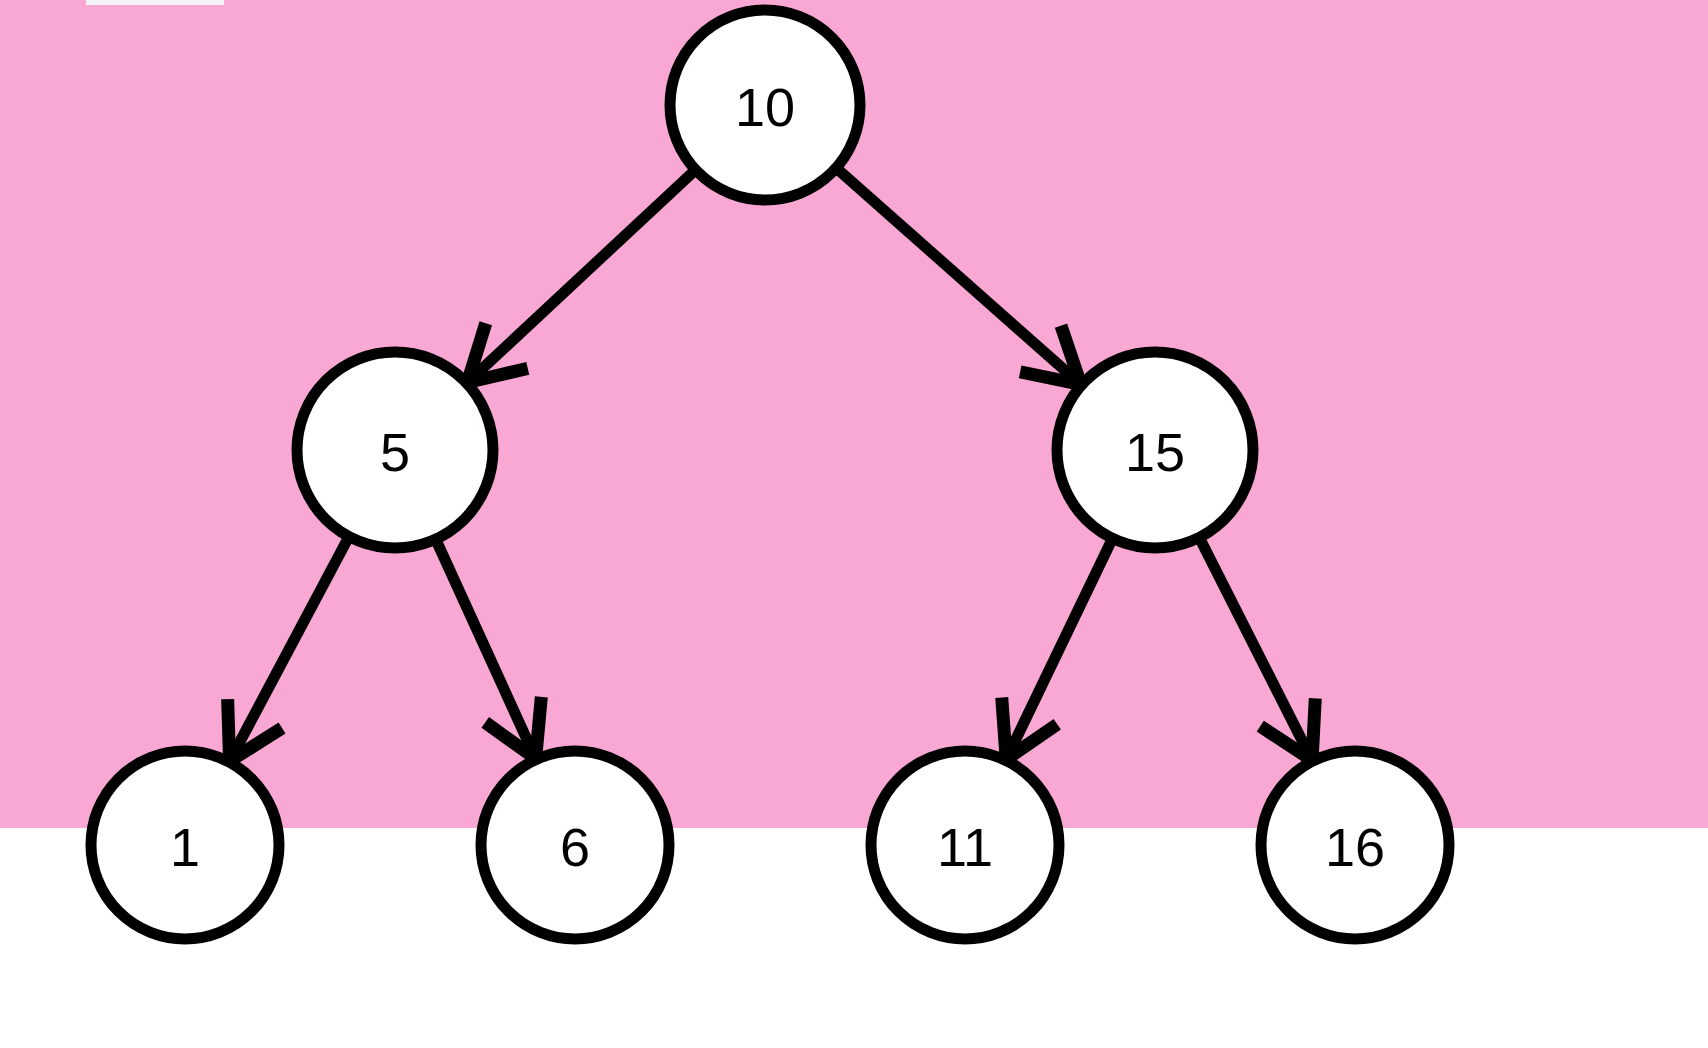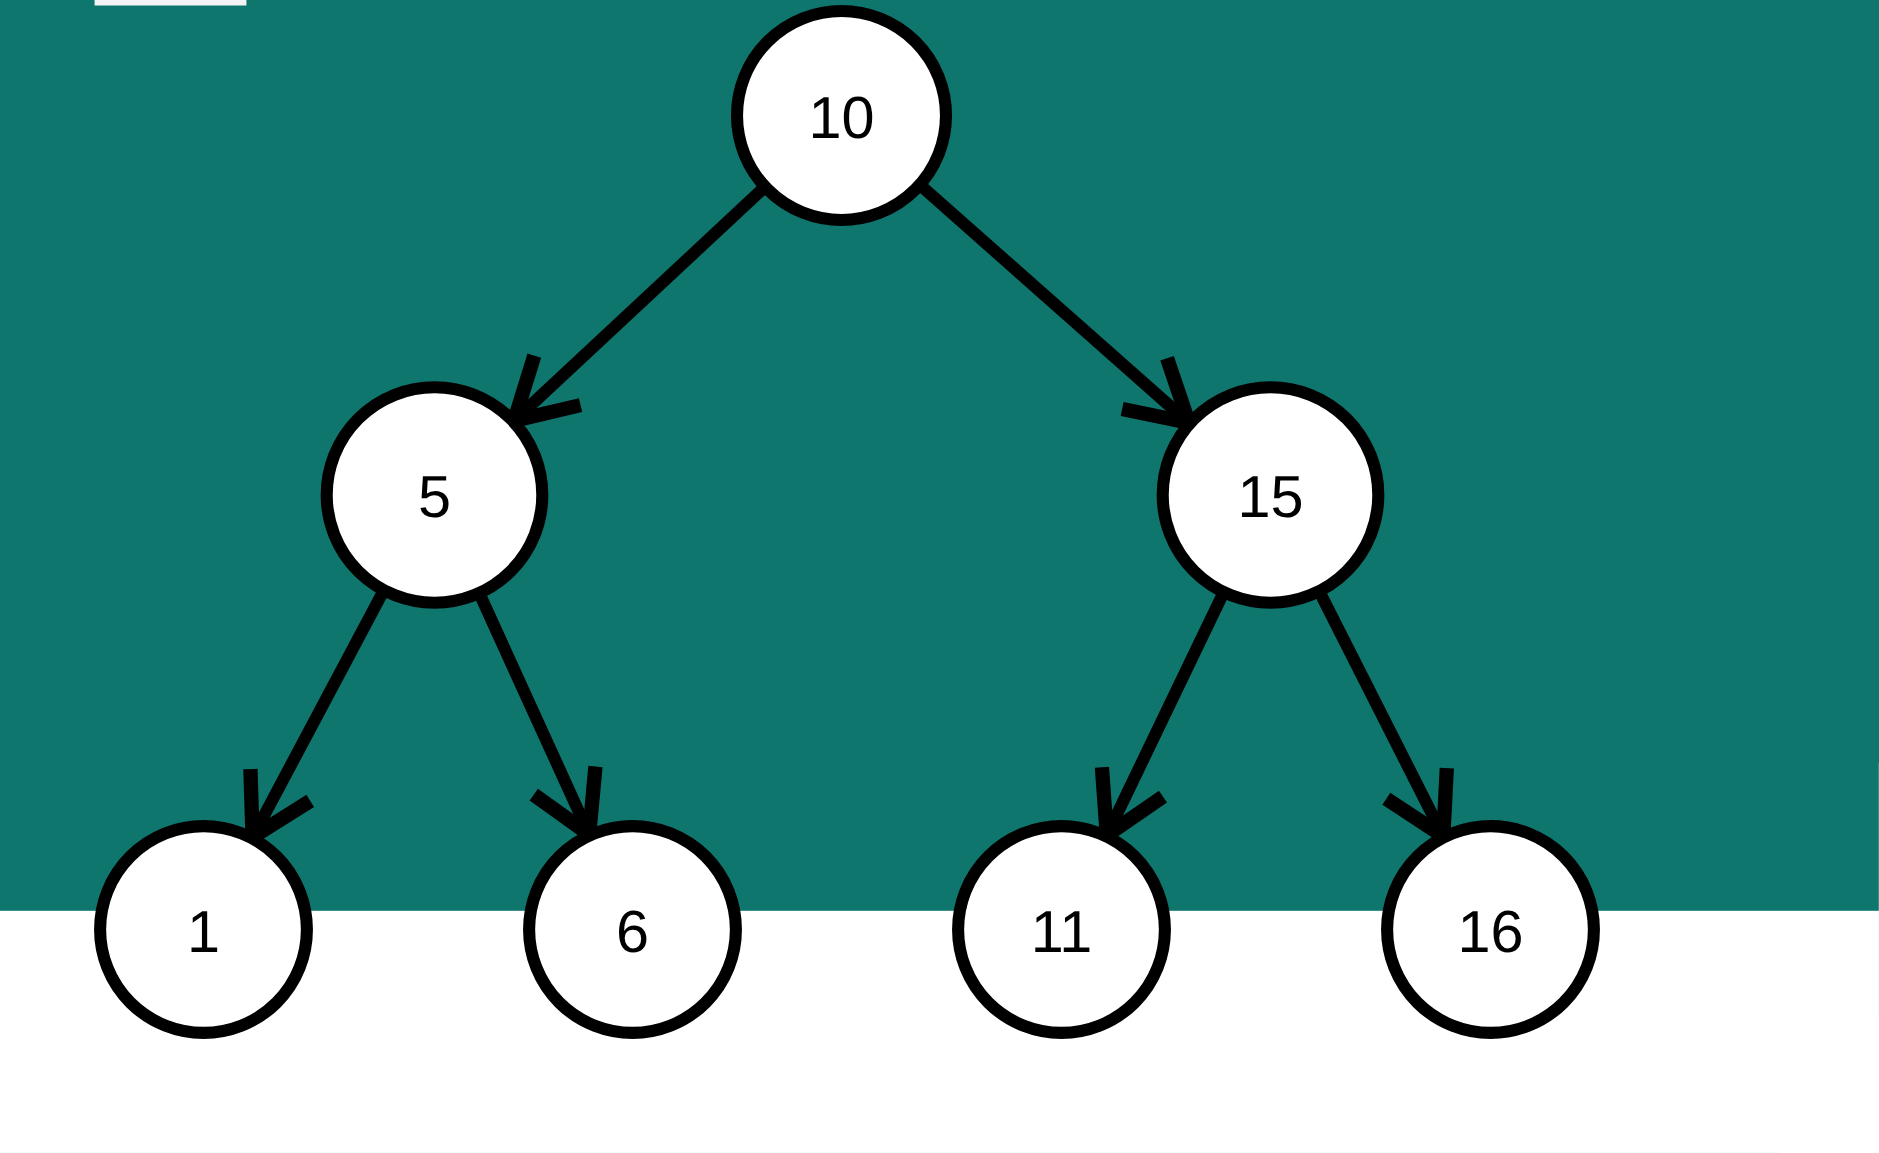--- a/index.html
+++ b/index.html
@@ -11,21 +11,21 @@
   body {
     width: 1708px;
     height: 1048px;
     overflow: hidden;
     font-family: "Liberation Sans", sans-serif;
   }
   #diagram-root {
     position: relative;
     width: 1708px;
     height: 828px;
-    background: #0f766e;
+    background: #f9a8d4;
   }
   #tree-svg {
     display: block;
     width: 1708px;
     height: 1048px;
   }
   .node-circle {
     fill: #ffffff;
   }
   .node-label {

